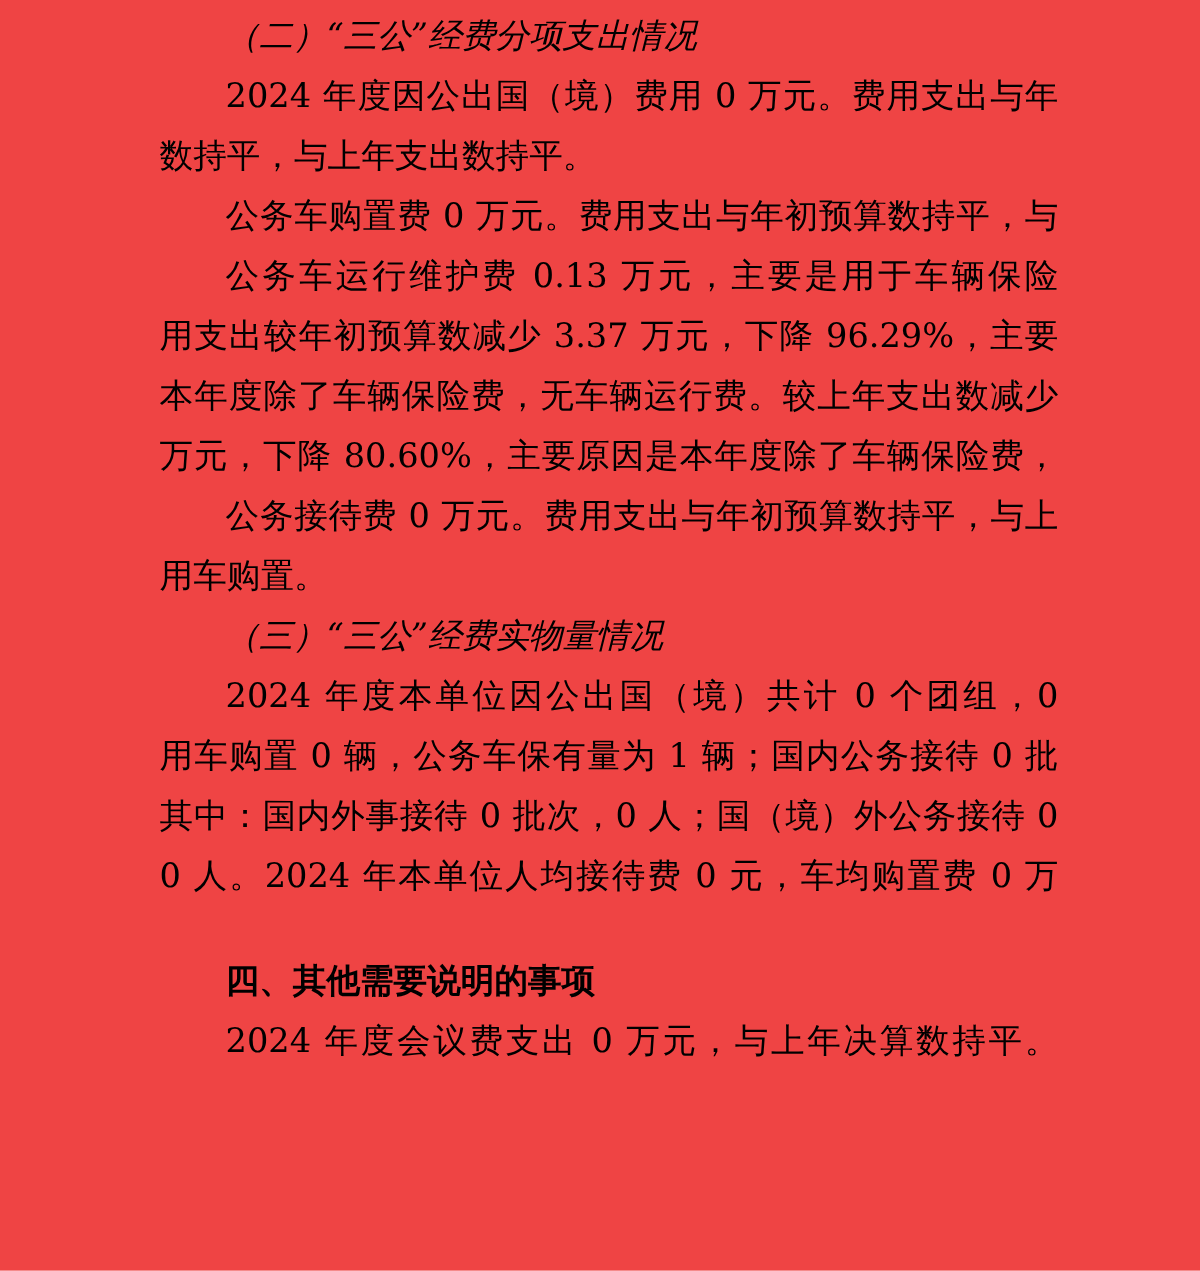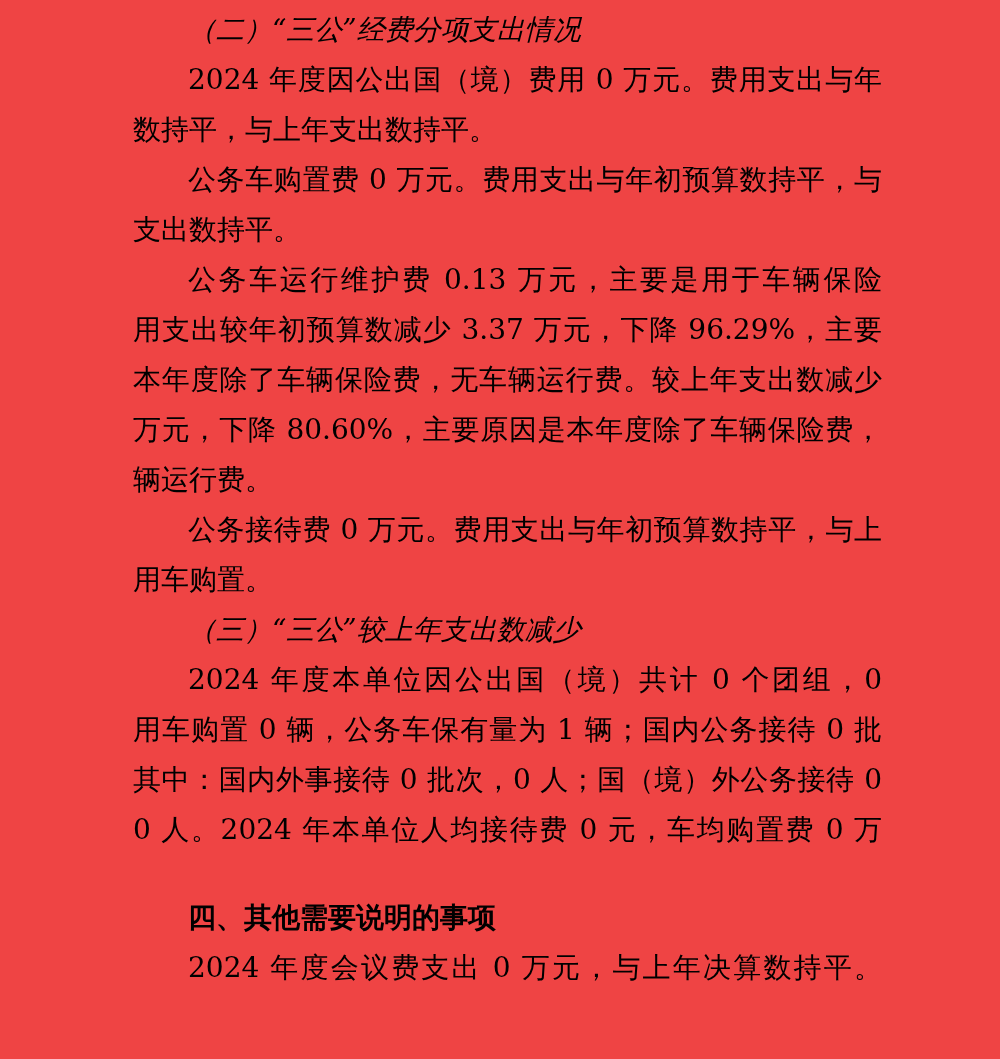--- a/index.html
+++ b/index.html
@@ -54,32 +54,30 @@
 
 <div class="page">
   <div class="content">
 
     <div class="line kaiti indent">（二）“三公”经费分项支出情况</div>
 
     <div class="line indent fill">2024 年度因公出国（境）费用 0 万元。费用支出与年初预算</div>
     <div class="line">数持平，与上年支出数持平。</div>
 
     <div class="line indent fill">公务车购置费 0 万元。费用支出与年初预算数持平，与上年</div>
-    <div class="line">支出数持平。</div>
 
     <div class="line indent fill">公务车运行维护费 0.13 万元，主要是用于车辆保险费。费</div>
     <div class="line fill">用支出较年初预算数减少 3.37 万元，下降 96.29%，主要原因是</div>
     <div class="line fill">本年度除了车辆保险费，无车辆运行费。较上年支出数减少 0.54</div>
     <div class="line fill">万元，下降 80.60%，主要原因是本年度除了车辆保险费，无车</div>
-    <div class="line">辆运行费。</div>
 
     <div class="line indent fill">公务接待费 0 万元。费用支出与年初预算数持平，与上年支</div>
     <div class="line">用车购置。</div>
 
-    <div class="line kaiti indent">（三）“三公”较上年支出数减少</div>
+    <div class="line kaiti indent">（三）“三公”经费实物量情况</div>
 
     <div class="line indent fill">2024 年度本单位因公出国（境）共计 0 个团组，0 人；公务</div>
     <div class="line fill">用车购置 0 辆，公务车保有量为 1 辆；国内公务接待 0 批次 0 人，</div>
     <div class="line fill">其中：国内外事接待 0 批次，0 人；国（境）外公务接待 0 批次，</div>
     <div class="line fill">0 人。2024 年本单位人均接待费 0 元，车均购置费 0 万元，车均</div>
 
     <div class="line hei indent">四、其他需要说明的事项</div>
 
 
     <div class="line indent fill">2024 年度会议费支出 0 万元，与上年决算数持平。2024 年</div>

